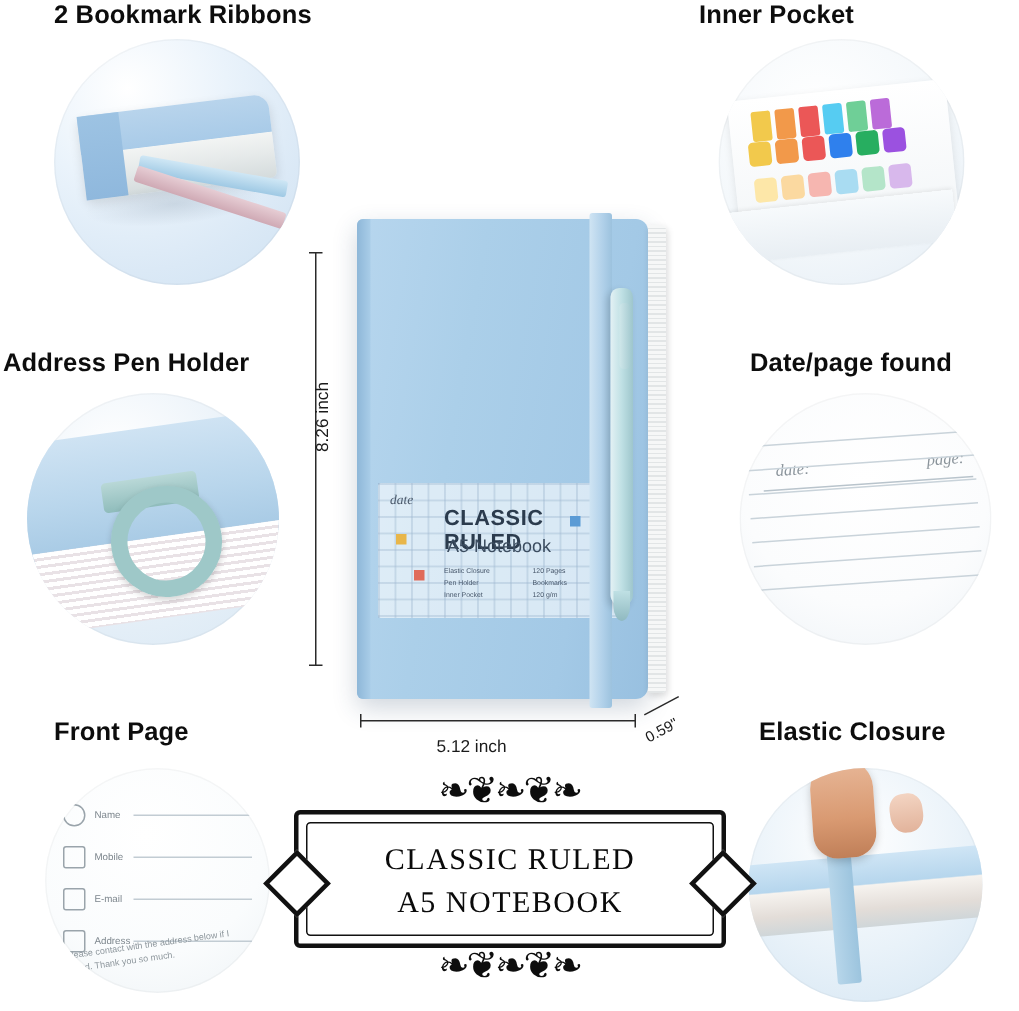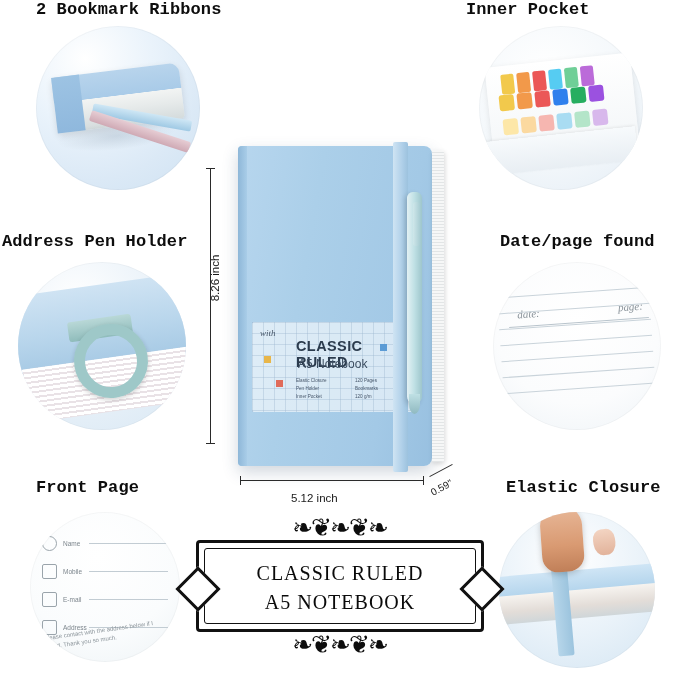--- a/index.html
+++ b/index.html
@@ -15,21 +15,21 @@
     overflow: hidden;
   }
   .stage {
     position: absolute;
     inset: 0;
   }
 
   
   .feature-label {
     position: absolute;
-    font-family: Liberation Mono, monospace;
+    font-family: Liberation Sans, sans-serif;
     font-size: 17px;
     font-weight: 700;
     color: #0d0d0d;
     letter-spacing: 0.1px;
     white-space: nowrap;
   }
 
   
   .circle {
     position: absolute;
@@ -592,21 +592,21 @@
   <div class="product">
     <div class="product-spine"></div>
     <div class="product-edge"></div>
 
     <div class="cover-label">
       <div class="cover-grid"></div>
       <div class="accent-sq" style="left:12px; top:34px; background:#e8b64a;"></div>
       <div class="accent-sq" style="left:24px; top:58px; background:#e06b5a;"></div>
       <div class="accent-sq" style="left:128px; top:22px; background:#5b9bd5;"></div>
       <div class="accent-sq" style="left:146px; top:68px; background:#7fc3a9;"></div>
-      <div class="brand">with</div>
+      <div class="brand">date</div>
       <div class="cover-title">CLASSIC RULED</div>
       <div class="cover-sub">A5 Notebook</div>
       <div class="cover-specs">
         <span>Elastic Closure</span>
         <span>120 Pages</span>
         <span>Pen Holder</span>
         <span>Bookmarks</span>
         <span>Inner Pocket</span>
         <span>120 g/m</span>
       </div>

